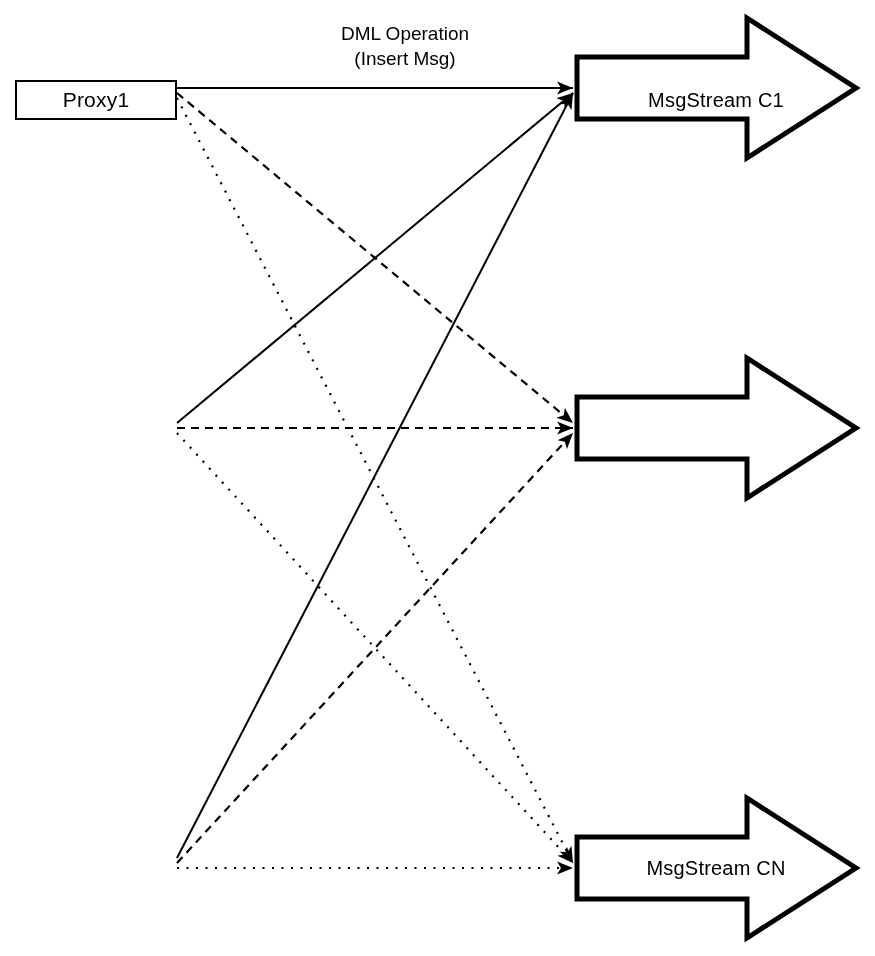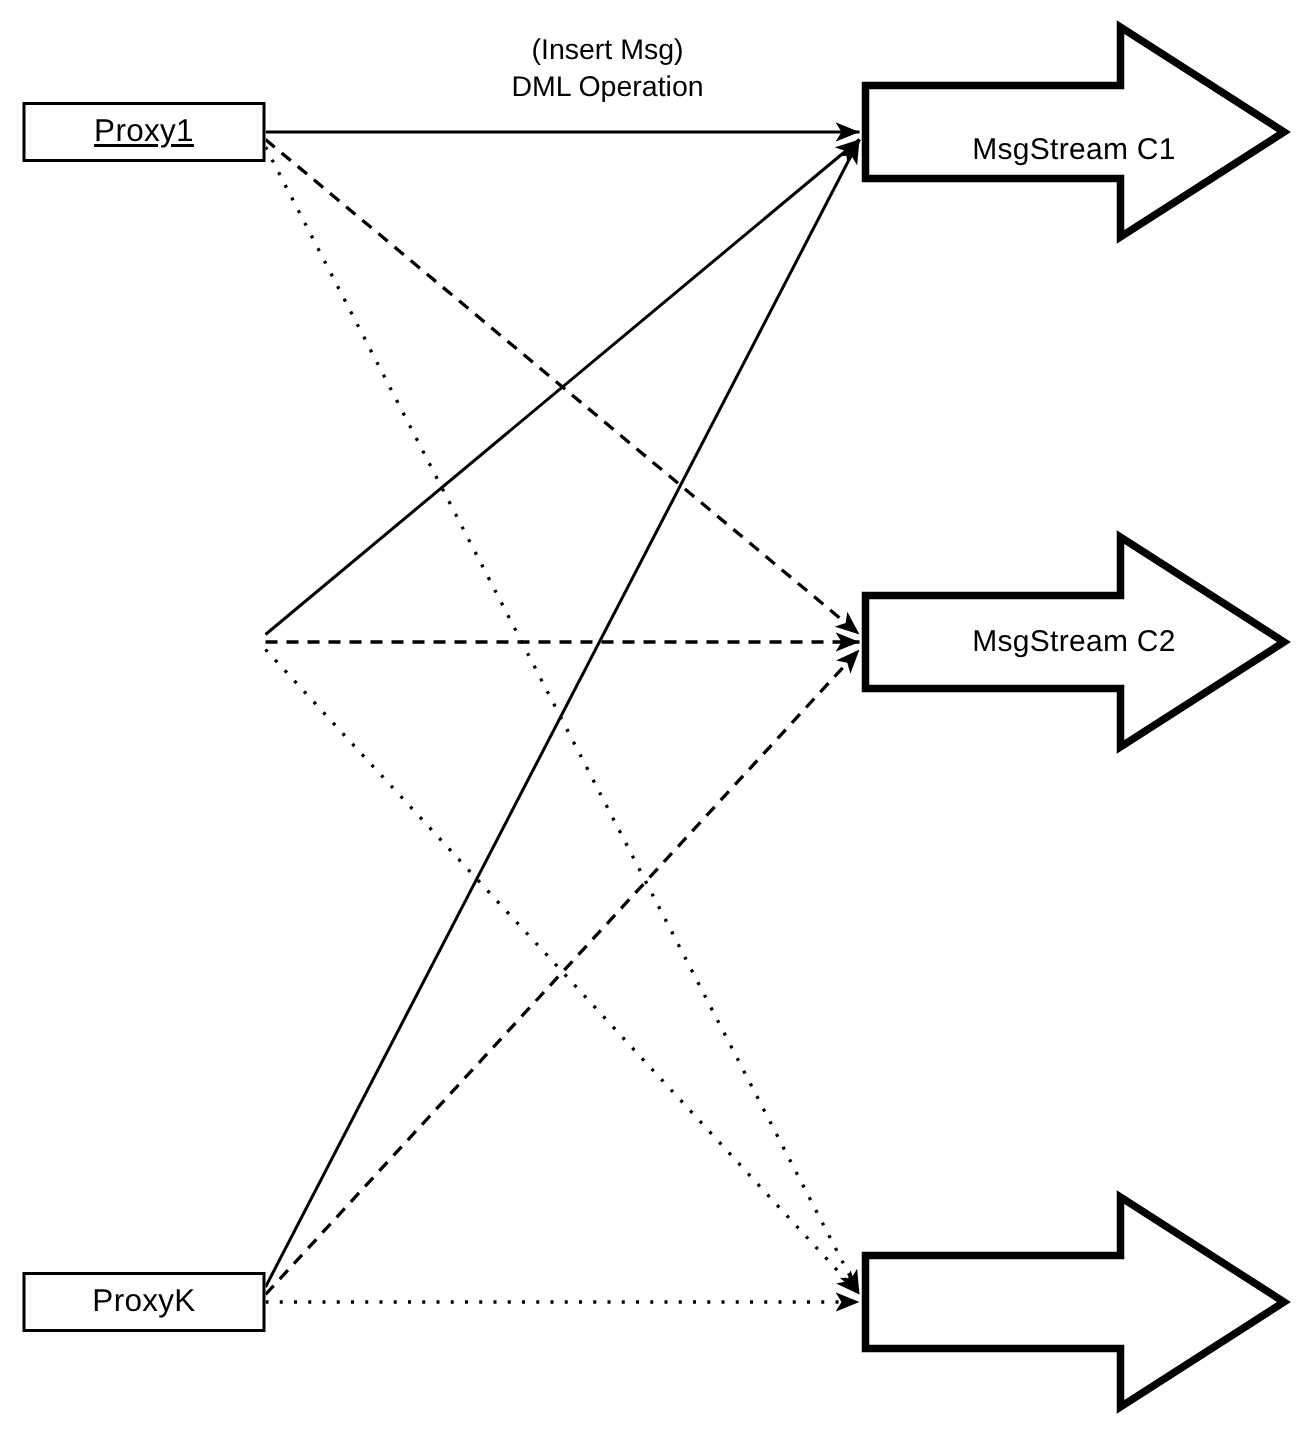--- a/index.html
+++ b/index.html
@@ -23,21 +23,21 @@
     width: 158px;
     height: 36px;
     border: 2px solid #000;
     background: #fff;
     display: flex;
     align-items: center;
     justify-content: center;
     font-size: 21px;
     letter-spacing: 0.2px;
   }
-  .proxy-box.pos-0 { top: 68px; text-decoration: underline; }
+  .proxy-box.pos-0 { top: 80px; }
   .proxy-box.pos-1 { top: 408px; }
   .proxy-box.pos-2 { top: 848px; }
   .stream-label {
     position: absolute;
     left: 575px;
     width: 282px;
     height: 28px;
     display: flex;
     align-items: center;
     justify-content: center;
@@ -81,31 +81,28 @@
         <line x1="177" y1="423" x2="573" y2="93" stroke="#000000" stroke-width="2" marker-end="url(#arrowhead)"></line>
         <line x1="177" y1="428" x2="573" y2="428" stroke="#000000" stroke-width="2.2" stroke-dasharray="8,6" marker-end="url(#arrowhead)"></line>
         <line x1="177" y1="433" x2="573" y2="863" stroke="#000000" stroke-width="2.2" stroke-dasharray="2,7.5" marker-end="url(#arrowhead)"></line>
         <line x1="177" y1="858" x2="573" y2="93" stroke="#000000" stroke-width="2" marker-end="url(#arrowhead)"></line>
         <line x1="177" y1="863" x2="573" y2="433" stroke="#000000" stroke-width="2.2" stroke-dasharray="8,6" marker-end="url(#arrowhead)"></line>
         <line x1="177" y1="868" x2="573" y2="868" stroke="#000000" stroke-width="2.2" stroke-dasharray="2,7.5" marker-end="url(#arrowhead)"></line>
       </g>
   </svg>
 
   <div id="caption">
+    <div>DML Operation</div>
     <div>(Insert Msg)</div>
-    <div>DML Operation</div>
   </div>
 
   <div class="proxy-box pos-0">
     <span>Proxy1</span>
   </div>
-  <div class="proxy-box pos-2">
-    <span>ProxyK</span>
-  </div>
 
   <div class="stream-label pos-0">
     <span>MsgStream C1</span>
   </div>
-  <div class="stream-label pos-1">
-    <span>MsgStream C2</span>
+  <div class="stream-label pos-2">
+    <span>MsgStream CN</span>
   </div>
 
 </div>
 
 </body></html>

